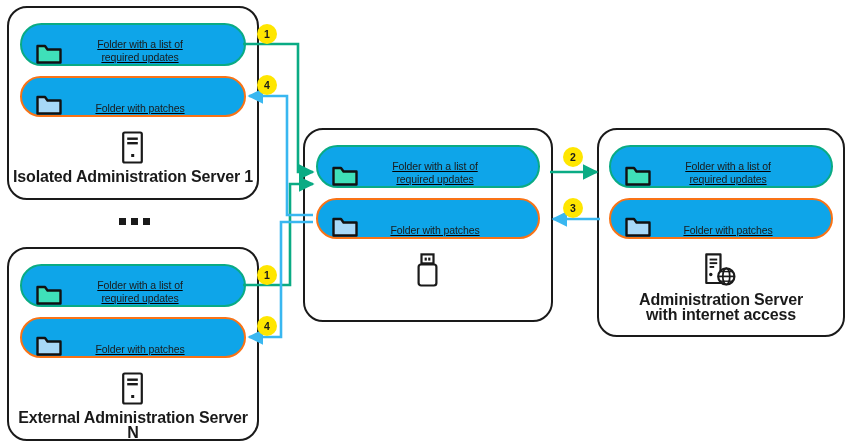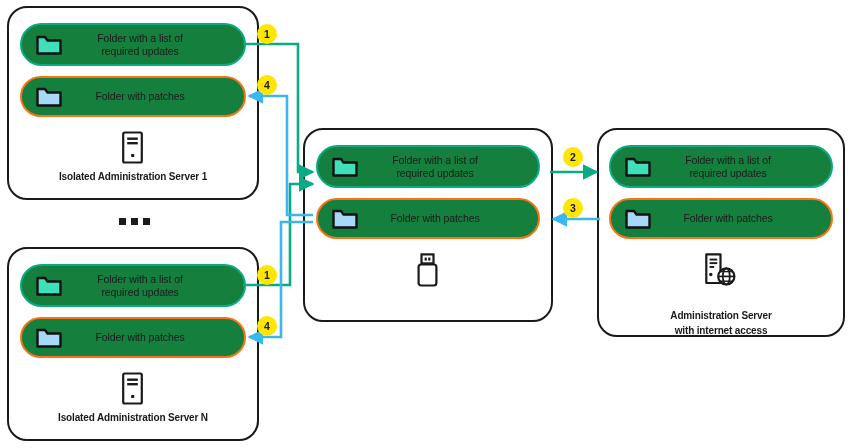--- a/index.html
+++ b/index.html
@@ -25,23 +25,24 @@
     border: 2.5px solid #1a1a1a;
     border-radius: 20px;
     background: #ffffff;
   }
 
   
   .folder-pill {
     position: absolute;
     box-sizing: border-box;
     display: flex;
-    align-items: center;
+    align-items: flex-end;
     border-radius: 24px;
-    background: #15803d;
+    background: #0ea5e9;
+    text-decoration: underline;
   }
   .folder-pill.green { border: 2px solid #0aab84; }
   .folder-pill.blue  { border: 2px solid #f97316; }
 
   .folder-icon {
     flex: 0 0 auto;
     margin-left: 14px;
     width: 26px;
     height: 21px;
   }
@@ -58,21 +59,21 @@
 
   
   .device-icon {
     position: absolute;
   }
 
   
   .caption {
     position: absolute;
     text-align: center;
-    font-size: 10px;
+    font-size: 16px;
     font-weight: bold;
     line-height: 15px;
     color: #1a1a1a;
     letter-spacing: -0.15px;
   }
 
   
   .ellipsis {
     position: absolute;
     display: flex;
@@ -195,21 +196,21 @@
 
   <div class="device-icon" style="left:120px; top:372px; width:25px; height:33px;">
     <svg viewBox="0 0 25 33" width="25" height="33">
       <rect x="3.2" y="1.5" width="18.6" height="30" rx="1.5" fill="#ffffff" stroke="#1a1a1a" stroke-width="2.2"></rect>
       <rect x="7.2" y="6.5" width="10.6" height="2.4" fill="#1a1a1a"></rect>
       <rect x="7.2" y="11" width="10.6" height="2.4" fill="#1a1a1a"></rect>
       <rect x="11.2" y="23" width="3" height="3" fill="#1a1a1a"></rect>
     </svg>
   </div>
 
-  <div class="caption" style="left:12px; top:410px; width:242px;">Isolated Administration Server N</div>
+  <div class="caption" style="left:12px; top:410px; width:242px;">External Administration Server N</div>
 
   <div class="node-box" style="left:303px; top:128px; width:250px; height:194px;">
   </div>
 
   <div class="folder-pill green" style="left:316px; top:145px; width:224px; height:43px;">
     <svg class="folder-icon" viewBox="0 0 26 21">
       <path d="M1.5 3 L1.5 19.5 L24.5 19.5 L24.5 6.5 L11.5 6.5 L9 3 Z" fill="#3fe0b9" stroke="#111111" stroke-width="2.4" stroke-linejoin="round"></path>
     </svg>
     <div class="pill-label" style="white-space: pre-line;">Folder with a list of
 required updates</div>
@@ -258,21 +259,21 @@
       <rect x="6.6" y="13" width="4.6" height="1.9" fill="#1a1a1a"></rect>
       <circle cx="7.8" cy="21.5" r="1.7" fill="#1a1a1a"></circle>
       <circle cx="23.3" cy="23.4" r="8.1" fill="#ffffff" stroke="#1a1a1a" stroke-width="2.2"></circle>
       <ellipse cx="23.3" cy="23.4" rx="3.5" ry="8.1" fill="none" stroke="#1a1a1a" stroke-width="1.7"></ellipse>
       <line x1="15.2" y1="23.4" x2="31.4" y2="23.4" stroke="#1a1a1a" stroke-width="1.7"></line>
       <line x1="16.6" y1="18.6" x2="30" y2="18.6" stroke="#1a1a1a" stroke-width="1.4"></line>
       <line x1="16.6" y1="28.2" x2="30" y2="28.2" stroke="#1a1a1a" stroke-width="1.4"></line>
     </svg>
   </div>
 
-  <div class="caption" style="left:602px; top:308px; width:238px; white-space:pre-line;">Administration Server
+  <div class="caption" style="left:602px; top:292px; width:238px; white-space:pre-line;">Administration Server
 with internet access</div>
 
   <div class="badge" style="left:257px; top:24px;">1</div>
   <div class="badge" style="left:257px; top:75px;">4</div>
   <div class="badge" style="left:563px; top:147px;">2</div>
   <div class="badge" style="left:563px; top:198px;">3</div>
   <div class="badge" style="left:257px; top:265px;">1</div>
   <div class="badge" style="left:257px; top:316px;">4</div>
 
 </div>

